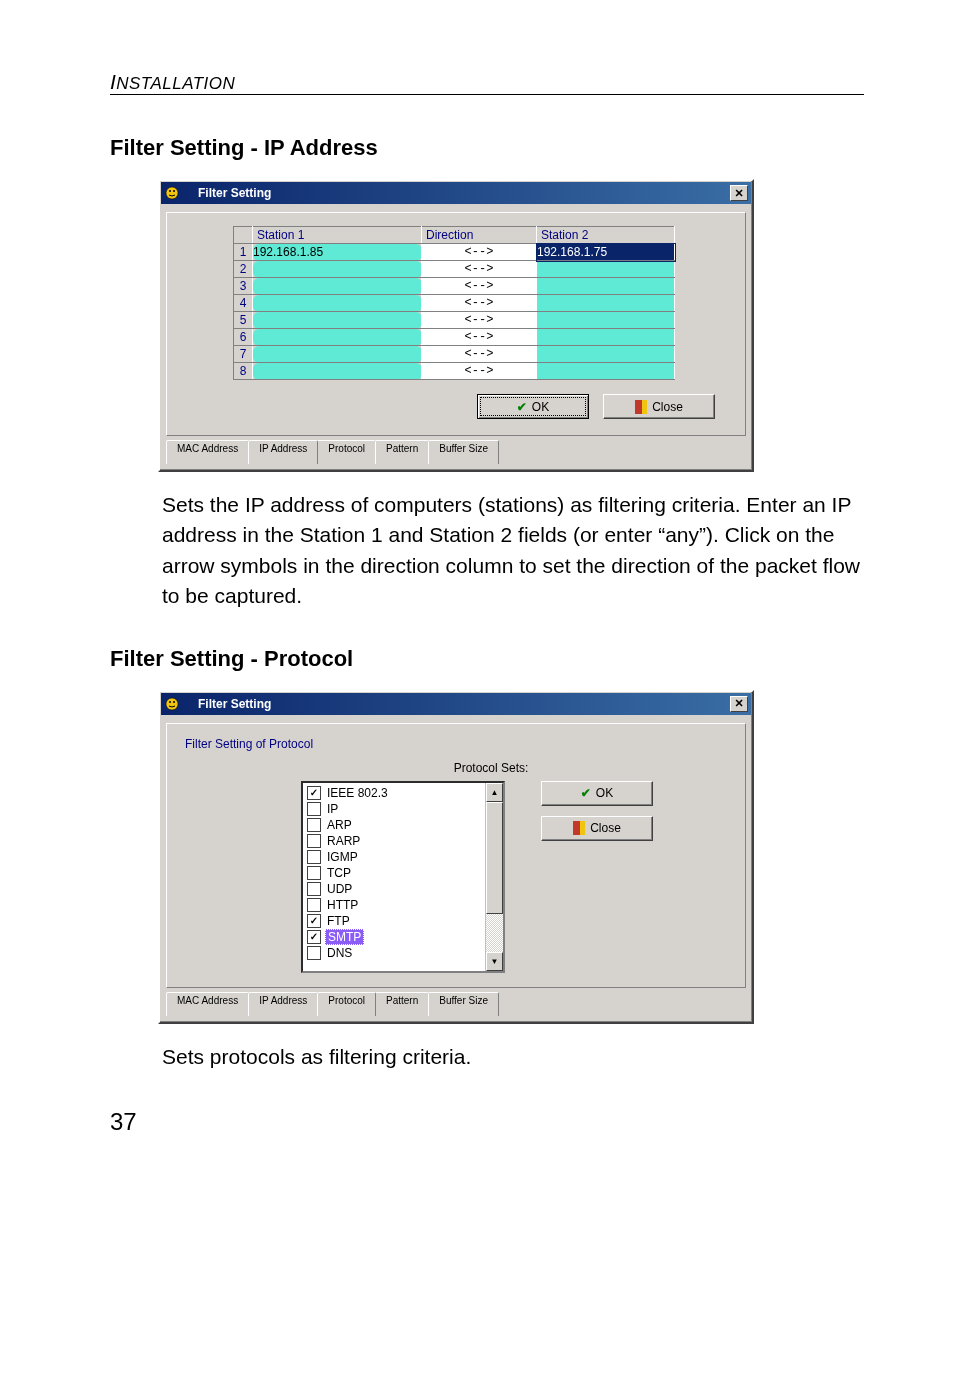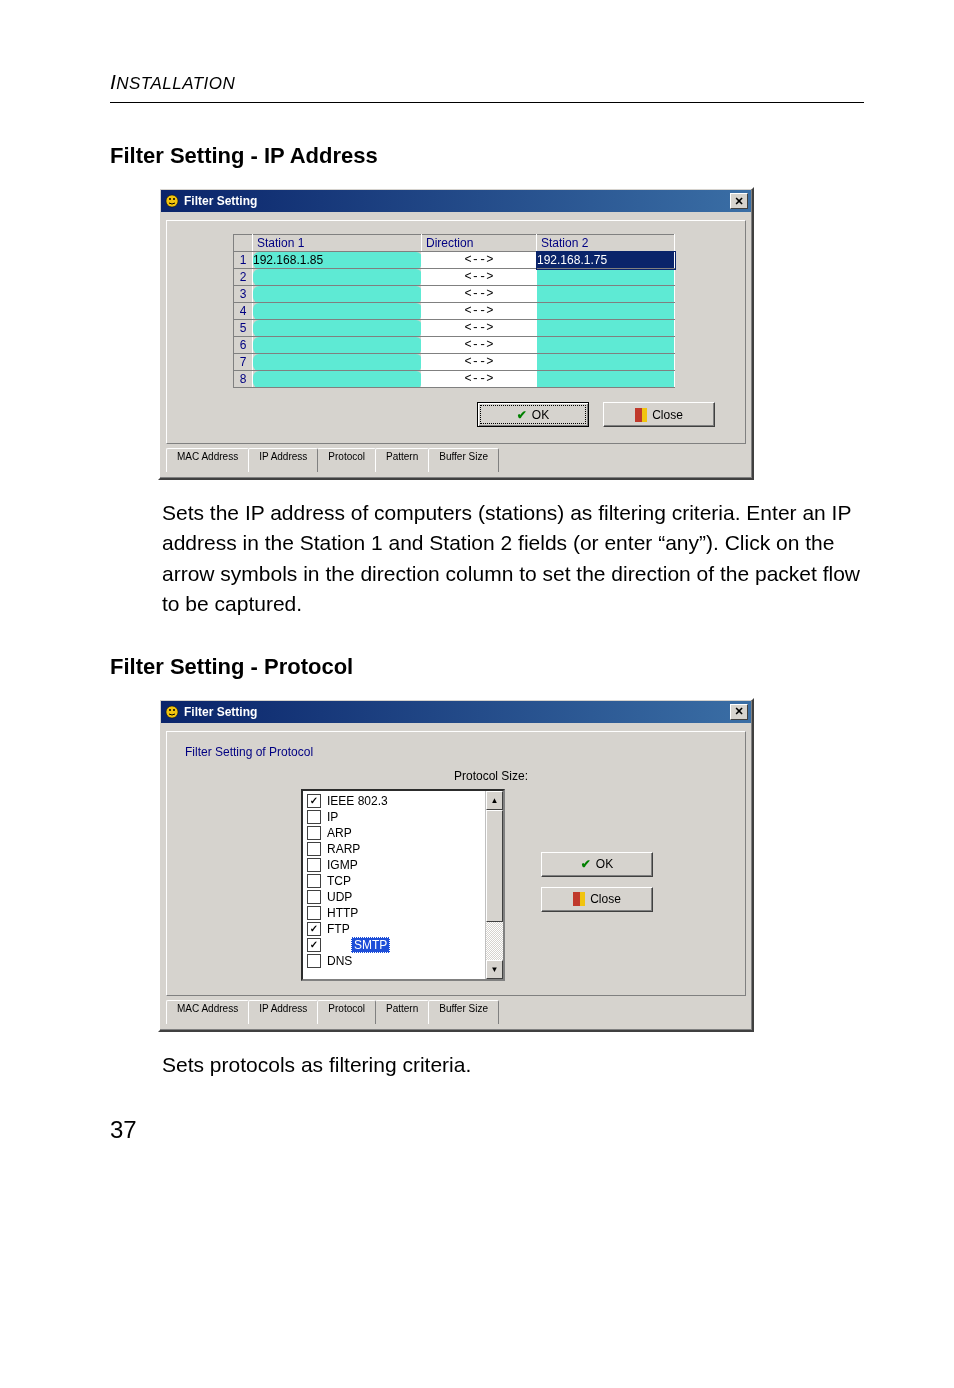--- a/index.html
+++ b/index.html
@@ -10,21 +10,20 @@
     color: #000;
     width: 954px;
   }
   .page {
     padding: 70px 90px 40px 110px;
   }
   .running-head {
     font-style: italic;
     font-size: 21px;
     letter-spacing: 0.3px;
-    margin-bottom: 8px;
   }
   .running-head .caps {
     font-size: 17px;
     letter-spacing: 0.5px;
   }
   .hr {
     border: none;
     border-top: 1.5px solid #000;
     margin: 0 0 40px 0;
   }
@@ -59,21 +58,21 @@
     display: flex;
     align-items: center;
     justify-content: space-between;
     height: 22px;
     margin: 1px;
     padding: 0 3px 0 4px;
     background: linear-gradient(to right, #0a246a, #3a6ea5);
     color: #fff;
     font-weight: bold;
   }
-  .titlebar-left { display: flex; align-items: center; gap: 5px; justify-content: flex-end; }
+  .titlebar-left { display: flex; align-items: center; gap: 19px; justify-content: flex-end; }
   .app-icon {
     width: 14px; height: 14px; display: inline-block;
   }
   .close-x {
     width: 16px; height: 14px;
     background: #d6d3ce;
     border: 1px solid #fff;
     border-right-color: #404040;
     border-bottom-color: #404040;
     display: flex; align-items: center; justify-content: center;
@@ -196,21 +195,21 @@
     z-index:2;
   }
   .tabstrip::after {
     content:"";
     flex:1;
   }
 
   
   .proto-area {
     display:flex;
-    align-items:center;
+    align-items:flex-start;
     gap: 36px;
     margin-left: 116px;
   }
   .proto-label {
     text-align:center;
     font-size:12px;
     color:#000;
     margin-bottom:6px;
   }
   .listbox {
@@ -219,21 +218,21 @@
     background:#fff;
     border: 2px inset #808080;
     display:flex;
     align-items:stretch;
   }
   .list-inner { flex:1; overflow:hidden; padding:2px 0 0 3px; }
   .li {
     display:flex; align-items:center; gap:4px; height:16px; font-size:12px;
     padding-left:1px;
   }
-  .li.sel .lbl { background:#1d4ed8; color:#fff; border:1px dotted #fff; padding:0 2px;margin-left:26px; }
+  .li.sel .lbl { background:#8b5cf6; color:#fff; border:1px dotted #fff; padding:0 2px; }
   .li .lbl { padding:0 2px; }
   .cb {
     width:12px; height:12px; border:1px solid #404040; background:#fff;
     display:inline-flex; align-items:center; justify-content:center;
     font-size:10px; line-height:1;
   }
   .cb.checked::after { content:"✓"; color:#000; font-weight:bold; }
   .scrollbar {
     width:17px; background:#d6d3ce; display:flex; flex-direction:column; border-left:1px solid #c0c0c0;
   }
@@ -377,21 +376,21 @@
         </span>
         <span>Filter Setting</span>
       </div>
       <div class="close-x">✕</div>
     </div>
 
     <div class="tab-page">
       <div class="group-label">Filter Setting of Protocol</div>
 
       <div style="margin-left:0;">
-        <div class="proto-label" style="margin-left:70px;">Protocol Size:</div>
+        <div class="proto-label" style="margin-left:70px;">Protocol Sets:</div>
         <div class="proto-area">
           <div class="listbox">
             <div class="list-inner" id="proto-list">
                 <div class="li">
                   <span class="cb checked"></span>
                   <span class="lbl">IEEE 802.3</span>
                 </div>
                 <div class="li">
                   <span class="cb"></span>
                   <span class="lbl">IP</span>

